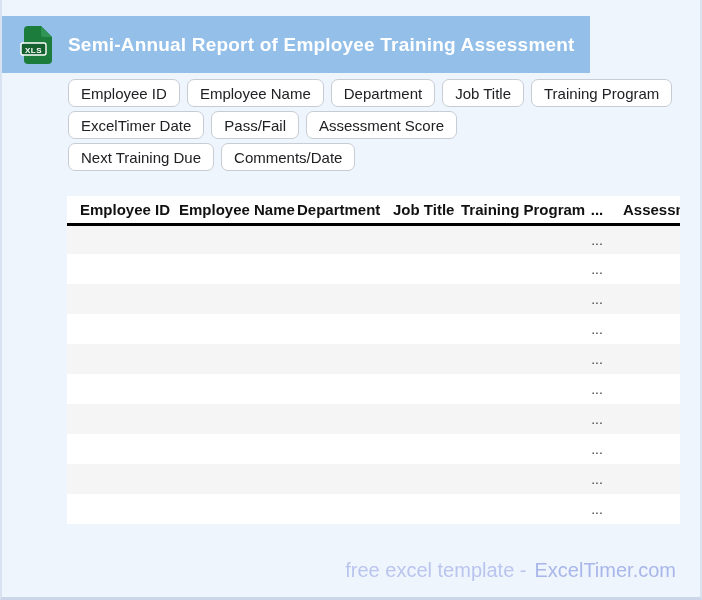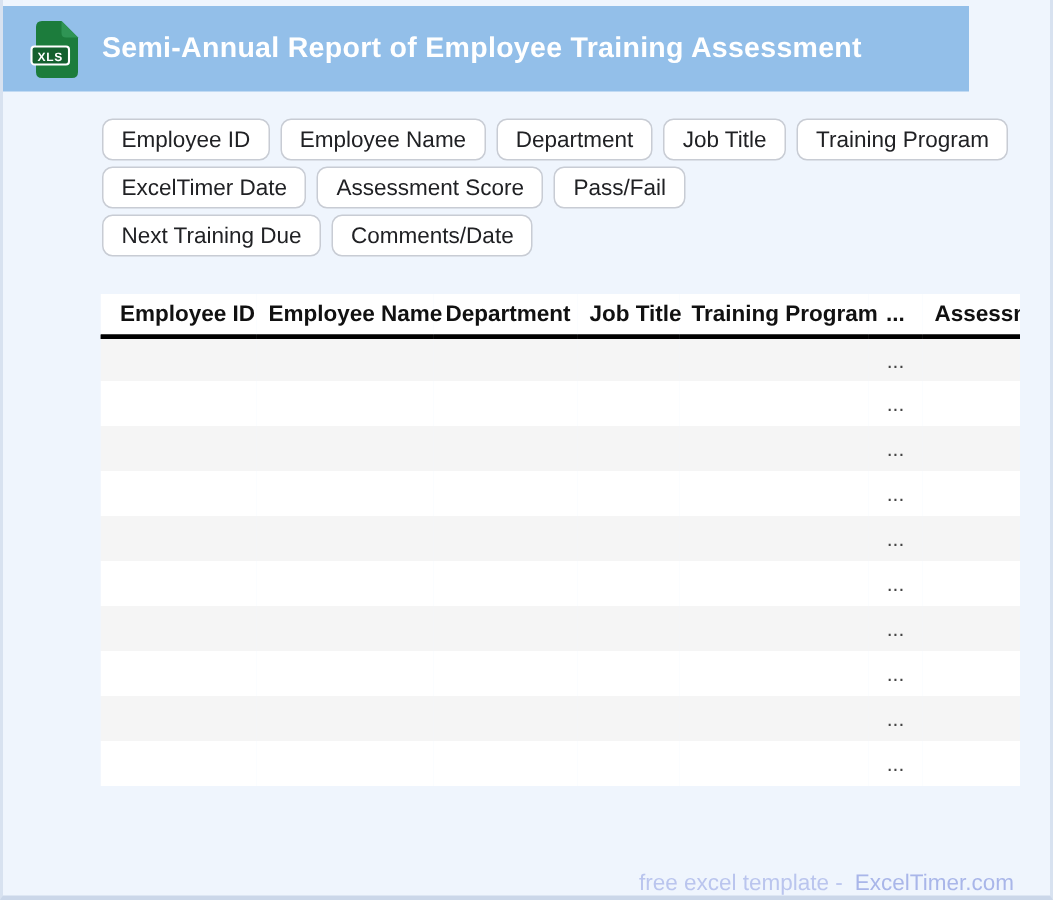--- a/index.html
+++ b/index.html
@@ -10,22 +10,22 @@
     position: relative;
     width: 702px; height: 600px;
     background: #eff5fd;
     border-left: 2px solid #d8e2f0;
     border-right: 2px solid #d8e2f0;
     border-bottom: 3px solid #cbd7e9;
     overflow: hidden;
   }
 
   .header {
-    position: absolute; top: 4px; left: 0;
-    width: 644px; height: 57px;
+    position: absolute; top: 16px; left: 0;
+    width: 588px; height: 57px;
     background: #93bfe9;
     display: flex; align-items: center;
   }
   .file-icon { margin-left: 18px; display: inline-flex; }
   .title {
     color: #ffffff; font-size: 19px; font-weight: bold;
     margin-left: 14px; letter-spacing: 0.2px; white-space: nowrap;
   }
 
   .chips { position: absolute; top: 79px; left: 66px; width: 610px; }
@@ -59,22 +59,22 @@
   thead th.ellipsis-col { text-align: center; }
   tbody td {
     height: 30px; font-size: 14px; color: #444444;
     padding: 0 8px; white-space: nowrap;
   }
   tbody td.ellipsis-col { text-align: center; }
   tbody tr:nth-child(odd) { background: #f5f5f5; }
   tbody tr:nth-child(even) { background: #ffffff; }
 
   .footer {
-    position: absolute; top: 580px; right: 24px;
-    font-size: 15px; color: #bac5ee;
+    position: absolute; top: 559px; right: 24px;
+    font-size: 20px; color: #bac5ee;
     display: flex; align-items: baseline; gap: 8px;
     white-space: nowrap;
   }
   .footer a {
     color: #a9b6e9; font-weight: normal; text-decoration: none;
     cursor: pointer;
   }
 </style>
 </head>
 <body>
@@ -96,22 +96,22 @@
   <div class="chips">
       <div class="chip-row">
         <div class="chip">Employee ID</div>
         <div class="chip">Employee Name</div>
         <div class="chip">Department</div>
         <div class="chip">Job Title</div>
         <div class="chip">Training Program</div>
       </div>
       <div class="chip-row">
         <div class="chip">ExcelTimer Date</div>
+        <div class="chip">Pass/Fail</div>
         <div class="chip">Assessment Score</div>
-        <div class="chip">Pass/Fail</div>
       </div>
       <div class="chip-row">
         <div class="chip">Next Training Due</div>
         <div class="chip">Comments/Date</div>
       </div>
     </div>
 
   <div class="table-wrap">
     <table>
       <colgroup>

